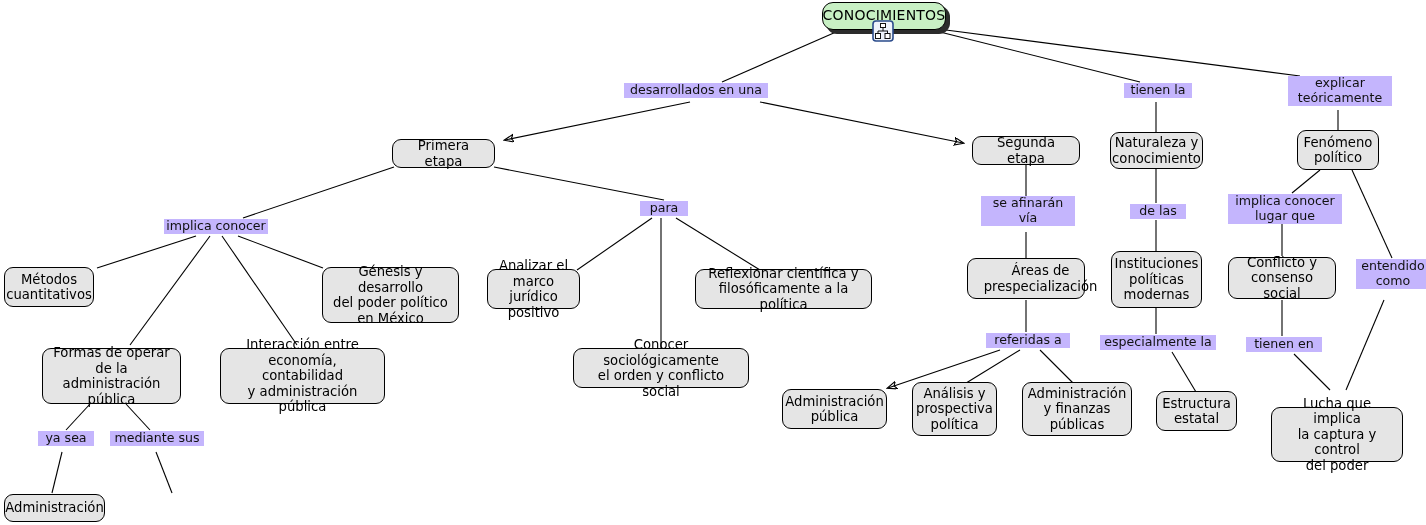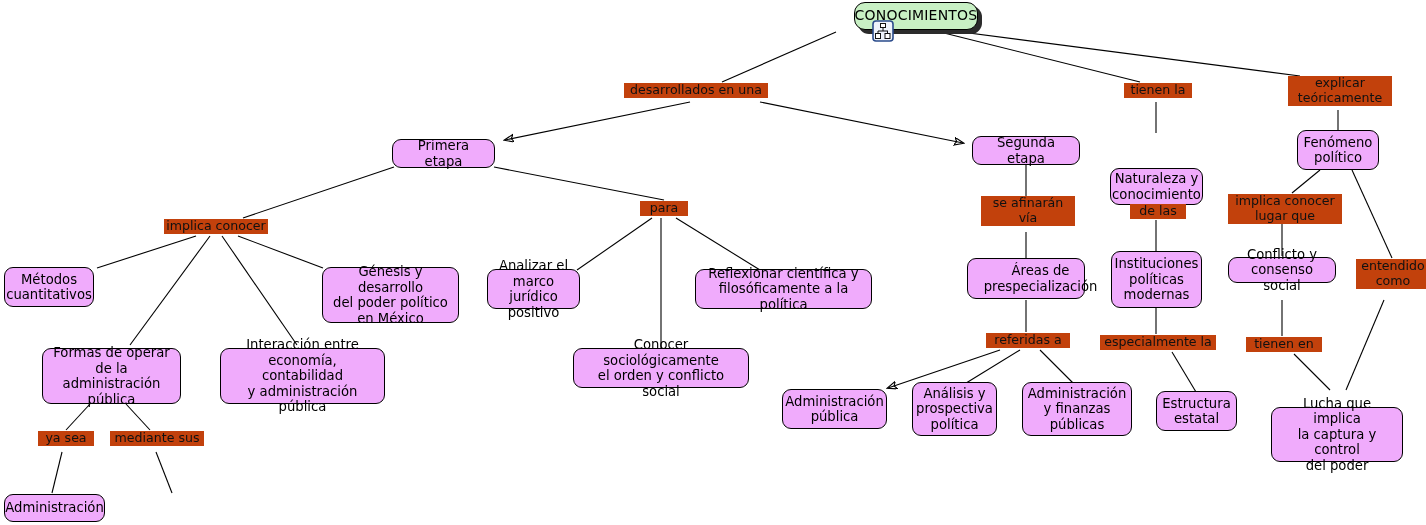--- a/index.html
+++ b/index.html
@@ -11,48 +11,47 @@
     overflow:hidden;
   }
   svg#links{position:absolute;left:0;top:0;width:1426px;height:525px;}
   svg#links line,svg#links path{stroke:#000;stroke-width:1.1;fill:none;}
 
   .node{
     position:absolute;
     box-sizing:border-box;
     border:1.3px solid #000;
     border-radius:9px;
-    background:#f0abfc;
+    background:#e5e5e5;
     display:flex;align-items:center;justify-content:center;
     text-align:center;
     font-size:13.2px;
     line-height:15.5px;
     color:#000;
     padding:3px 7px;
     white-space:pre-line;
     z-index:3;
   }
   .node.root{
     background:#c8f0c4;
     border:1.6px solid #000;
     border-radius:11px;
     font-size:14px;
     letter-spacing:.2px;
     box-shadow:4px 4px 0 0 #2b2b2b;
     z-index:5;
-    margin-left:32px;
   }
   .linklabel{
     position:absolute;
     font-size:12.6px;
     line-height:14.8px;
     color:#111;
     text-align:center;
     white-space:pre-line;
-    background:#c2410c;
+    background:#c4b5fd;
     z-index:4;
     padding:0 2px;
   }
   .rooticon{
     position:absolute;
     width:22px;height:22px;
     z-index:6;
     display:flex;align-items:center;justify-content:center;
   }
 </style>
@@ -130,21 +129,21 @@
       <rect x="3.5" y="13.5" width="5" height="5" fill="#fff" stroke="#111" stroke-width="1"></rect>
       <rect x="13" y="13.5" width="5" height="5" fill="#fff" stroke="#111" stroke-width="1"></rect>
       <path d="M11 7.5 L11 11 M6 11 L16 11 M6 11 L6 13.5 M15.5 11 L15.5 13.5" stroke="#111" stroke-width="1" fill="none"></path>
     </svg>
   </div>
 
   <div class="node" style="left:392px;top:139px;width:103px;height:29px;">Primera etapa</div>
 
   <div class="node" style="left:972px;top:136px;width:108px;height:29px;">Segunda etapa</div>
 
-  <div class="node" style="left:1110px;top:132px;width:93px;height:37px;margin-top:36px;">Naturaleza y
+  <div class="node" style="left:1110px;top:132px;width:93px;height:37px;">Naturaleza y
 conocimiento</div>
 
   <div class="node" style="left:1297px;top:130px;width:82px;height:40px;">Fenómeno
 político</div>
 
   <div class="node" style="left:4px;top:267px;width:90px;height:40px;">Métodos
 cuantitativos</div>
 
   <div class="node" style="left:322px;top:267px;width:137px;height:56px;">Génesis y desarrollo
 del poder político
@@ -185,21 +184,21 @@
 y finanzas
 públicas</div>
 
   <div class="node" style="left:1111px;top:251px;width:91px;height:57px;">Instituciones
 políticas
 modernas</div>
 
   <div class="node" style="left:1156px;top:391px;width:81px;height:40px;">Estructura
 estatal</div>
 
-  <div class="node" style="left:1228px;top:257px;width:108px;height:26px;">Conflicto y
+  <div class="node" style="left:1228px;top:257px;width:108px;height:42px;">Conflicto y
 consenso social</div>
 
   <div class="node" style="left:1271px;top:407px;width:132px;height:55px;">Lucha que implica
 la captura y control
 del poder</div>
 
   <div class="linklabel" style="left:624px;top:83px;width:140px;">desarrollados en una</div>
 
   <div class="linklabel" style="left:1124px;top:83px;width:64px;">tienen la</div>
 

